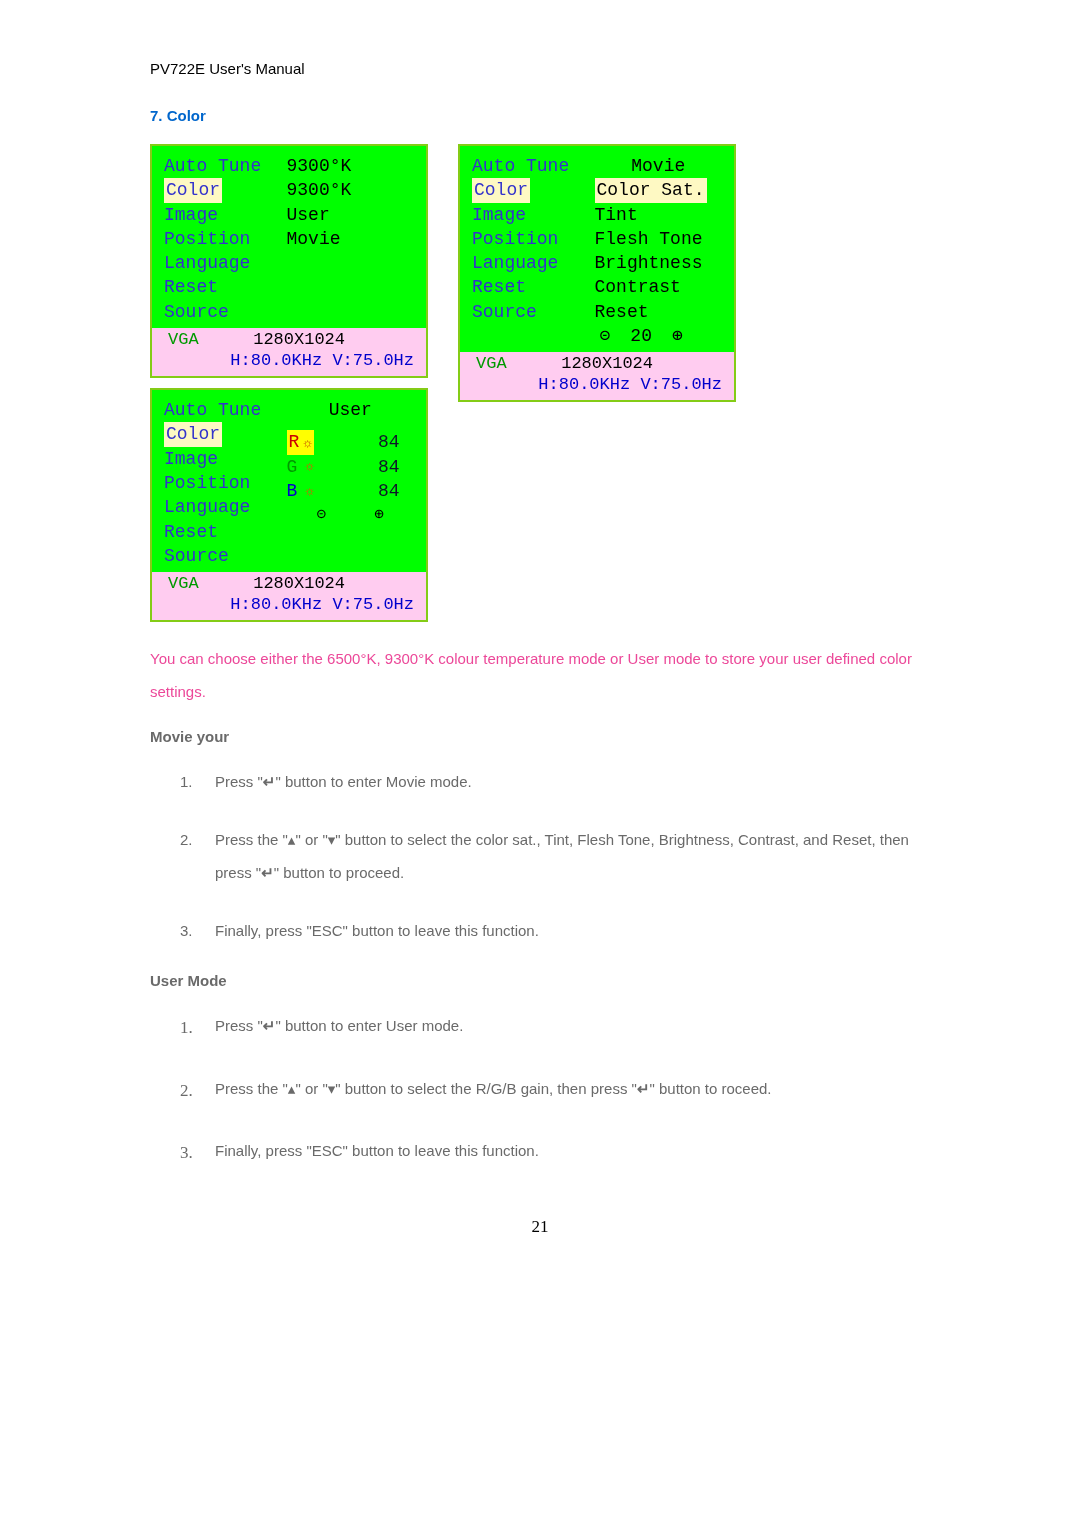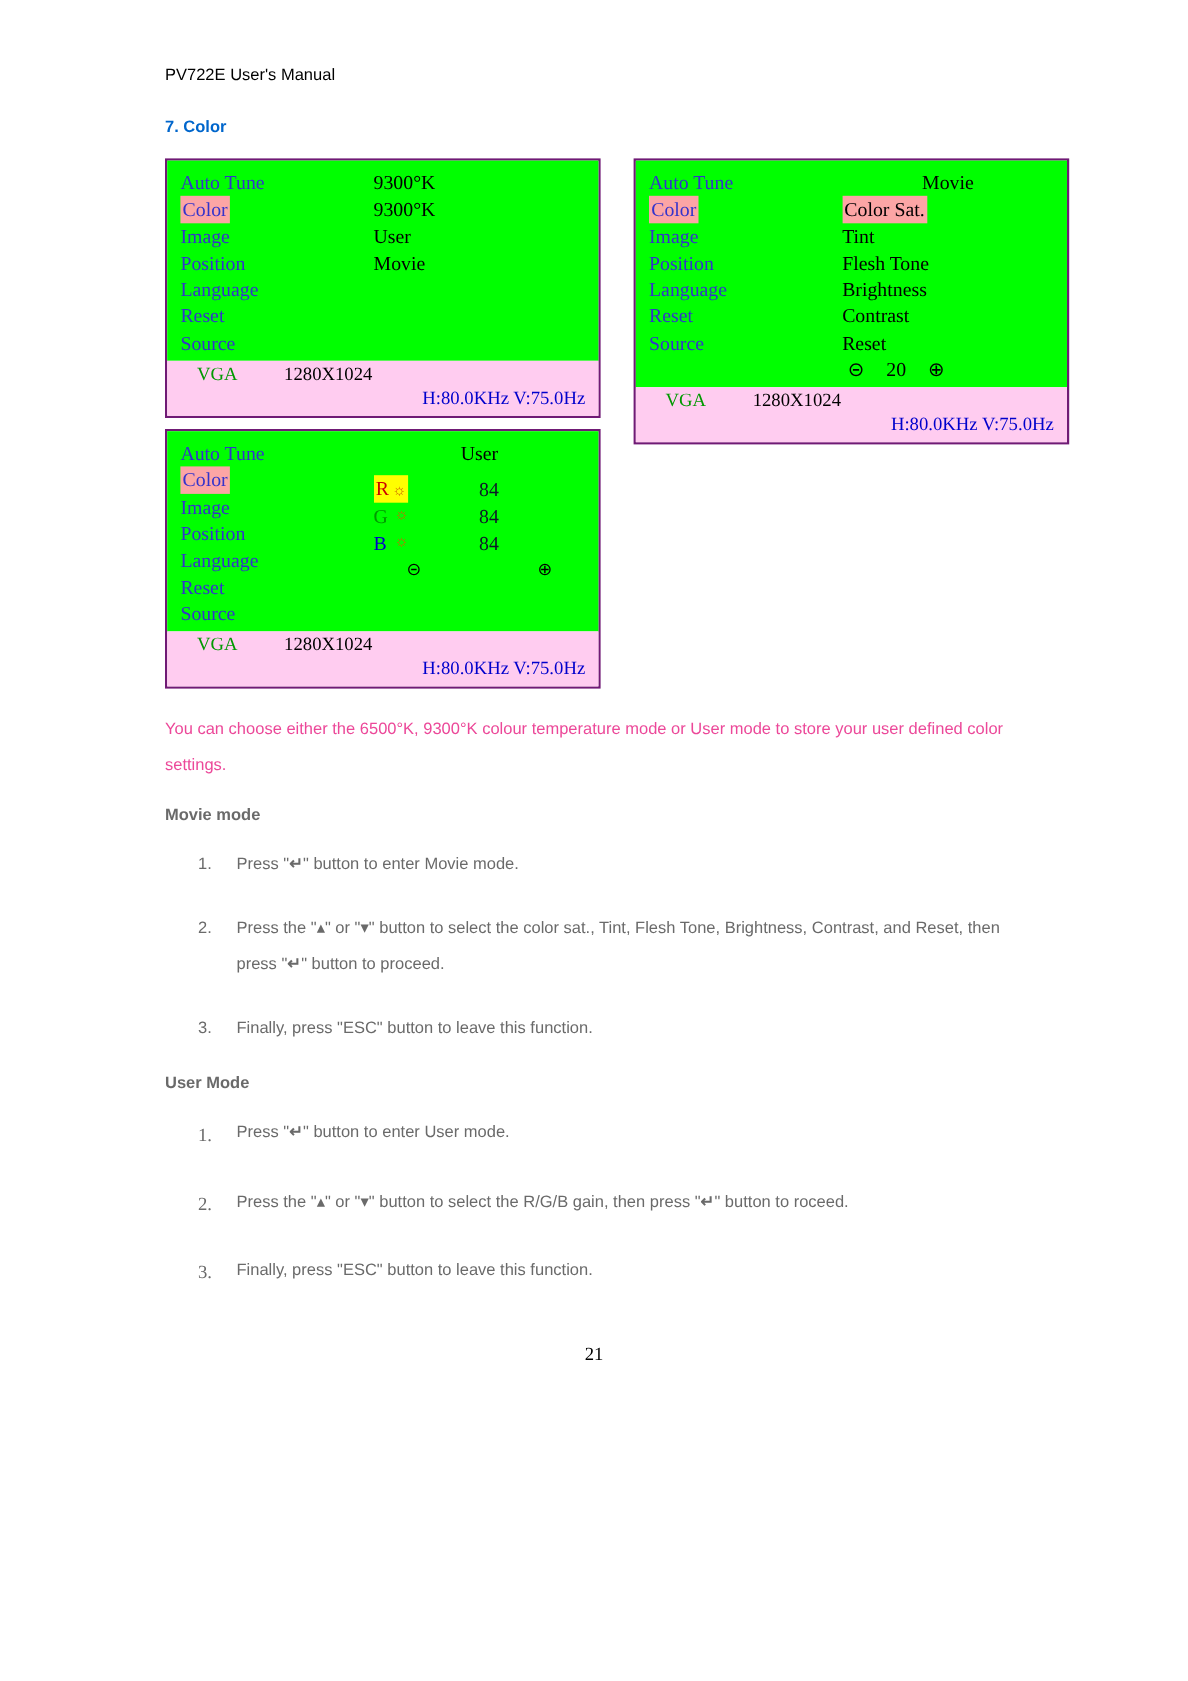--- a/index.html
+++ b/index.html
@@ -30,50 +30,50 @@
       display: flex;
       gap: 30px;
       margin-bottom: 10px;
     }
     .osd-column {
       display: flex;
       flex-direction: column;
       gap: 10px;
     }
     .osd-box {
-      border: 2px solid #701a75;
-      width: 396px;
-      font-family: Liberation Serif, serif;
+      border: 2px solid #84cc16;
+      width: 278px;
+      font-family: Liberation Mono, monospace;
     }
     .osd-main {
       background: #00ff00;
       display: flex;
       padding: 8px 12px 4px 12px;
     }
     .osd-left {
       width: 45%;
       color: #3333cc;
       font-size: 18px;
       line-height: 1.35;
     }
     .osd-right {
       width: 55%;
       color: #000;
       font-size: 18px;
       line-height: 1.35;
       padding-left: 10px;
     }
     .osd-highlight {
-      background: #fca5a5;
+      background: #fef9c3;
       display: inline-block;
       padding: 0 2px;
     }
     .osd-status {
       background: #ffccf0;
-      padding: 2px 12px 6px 27px;
+      padding: 2px 12px 6px 16px;
       font-size: 17px;
     }
     .osd-vga {
       color: #009900;
       display: inline-block;
       width: 75px;
     }
     .osd-res {
       color: #000;
       display: inline-block;
@@ -268,21 +268,21 @@
         <span class="osd-vga">VGA</span>
         <span class="osd-res">1280X1024</span>
         <span class="osd-freq">H:80.0KHz  V:75.0Hz</span>
       </div>
     </div>
   </div>
 </div>
 
 <div class="body-text">You can choose either the 6500°K, 9300°K colour temperature mode or User mode to store your user defined color settings.</div>
 
-<div class="subheading">Movie mode</div>
+<div class="subheading">Movie your</div>
 <ol class="list">
   <li>
     <span class="list-num">1.</span>
     <span class="list-content"><span>Press "</span><span class="enter-icon">↵</span><span>" button to enter Movie mode.</span></span>
   </li>
   <li>
     <span class="list-num">2.</span>
     <span class="list-content"><span>Press the "▴" or "▾" button to select the color sat., Tint, Flesh Tone, Brightness, Contrast, and Reset, then press "</span><span class="enter-icon">↵</span><span>" button to proceed.</span></span>
   </li>
   <li>

